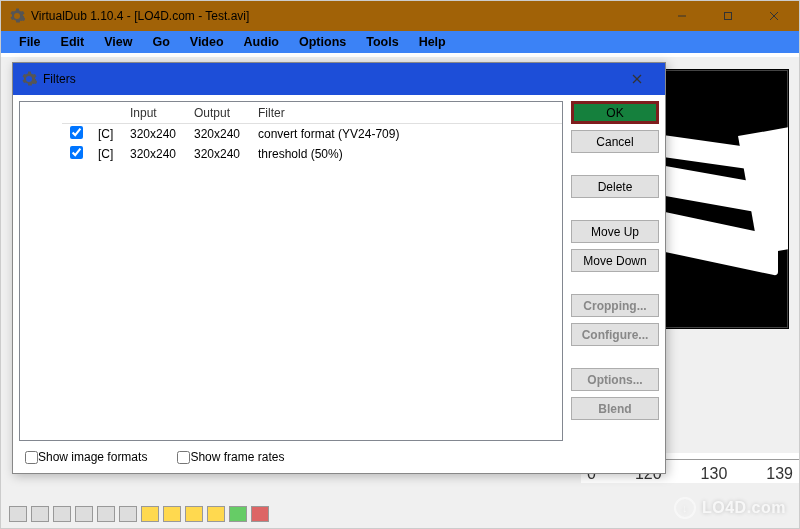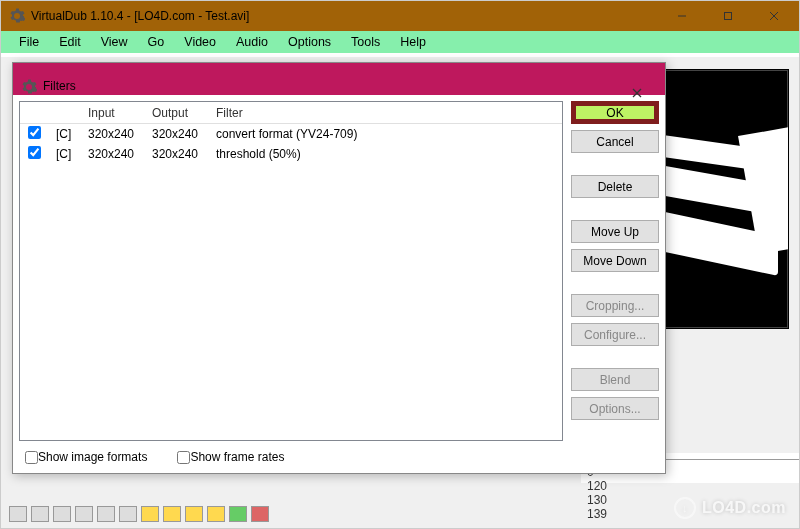--- a/index.html
+++ b/index.html
@@ -7,68 +7,68 @@
 
 
 .main-window { position: absolute; inset: 0; background: #fff; border: 1px solid #ccc; }
 .titlebar { height: 30px; display: flex; align-items: center; padding: 0 2px 0 8px; background: #a16207; }
 .titlebar .app-icon { width: 16px; height: 16px; margin-right: 6px; }
 .titlebar .title { font-size: 12px; color: #000; flex: 1; }
 .winctrl { display: flex; }
 .winbtn { width: 46px; height: 30px; display: flex; align-items: center; justify-content: center; color: #333; font-size: 10px; }
 .winbtn svg { width: 10px; height: 10px; }
 
-.menubar { height: 22px; display: flex; align-items: center; padding: 0 8px; gap: 0; background: #86efac; font-size: 12.5px; }
+.menubar { height: 22px; display: flex; align-items: center; padding: 0 8px; gap: 0; background: #3b82f6; font-size: 12.5px; font-weight: bold; }
 .menubar span { padding: 3px 10px; }
 
 .content-area { position: absolute; top: 56px; left: 0; right: 0; bottom: 0; background: #f0f0f0; }
 
 
 .preview-wrap { position: absolute; top: 0; left: 0; right: 0; height: 370px; background: #f0f0f0; }
 .preview-panel { position: absolute; right: 10px; top: 12px; width: 274px; height: 260px; background: #000; border: 1px solid #000; box-shadow: inset 0 0 0 1px #444; overflow: hidden; }
 .preview-shape { position: absolute; background: #fff; }
 .preview-shape.s1 { right: 0; top: 70px; width: 180px; height: 22px; transform: skewY(8deg); }
 .preview-shape.s2 { right: 0; top: 100px; width: 200px; height: 30px; transform: skewY(10deg); }
 .preview-shape.s3 { right: 10px; top: 150px; width: 150px; height: 40px; transform: skewY(12deg); border-radius: 4px; }
 .preview-shape.s4 { right: -20px; top: 60px; width: 60px; height: 120px; transform: rotate(-10deg); }
 
 .ruler { position: absolute; right: 0; top: 396px; width: 218px; height: 30px; background: #fff; }
 .ruler .line { position: absolute; top: 6px; left: 0; right: 0; height: 1px; background: #999; }
-.ruler .lbls { display: flex; justify-content: space-between; font-size: 12px; padding: 12px 6px 0 6px; color: #333; flex-direction: column; }
+.ruler .lbls { display: flex; justify-content: space-between; font-size: 16px; padding: 12px 6px 0 6px; color: #333; }
 
 .toolbar-hint { position: absolute; left: 8px; bottom: 4px; width: 400px; height: 20px; background: #f0f0f0; display: flex; gap: 4px; align-items: center; }
 .tbicon { width: 18px; height: 16px; background: #ddd; border: 1px solid #999; }
 .tbicon.y { background: #ffd94f; }
 .tbicon.g { background: #6c6; }
 .tbicon.r { background: #d66; }
 
 
 .dialog { position: absolute; left: 12px; top: 62px; width: 654px; height: 412px; background: #fff; border: 1px solid #888; box-shadow: 2px 2px 10px rgba(0,0,0,0.25); display: flex; flex-direction: column; }
-.dlg-title { height: 30px; display: flex; align-items: flex-start; padding: 16px 8px; background: #be185d; }
+.dlg-title { height: 30px; display: flex; align-items: center; padding: 16px 8px; background: #1d4ed8; }
 .dlg-title .text { font-size: 12px; flex: 1; }
 .dlg-close { width: 40px; height: 28px; display: flex; align-items: center; justify-content: center; }
 .dlg-body { flex: 1; display: flex; padding: 6px 6px 0 6px; gap: 8px; }
 
-.filter-list { flex: 1; border: 1px solid #828790; background: #fff; display: flex; flex-direction: column; font-size: 12px; }
+.filter-list { flex: 1; border: 1px solid #828790; background: #fff; display: flex; flex-direction: column; font-size: 12px; padding-left: 42px; }
 .fl-header { display: flex; height: 22px; border-bottom: 1px solid #e0e0e0; align-items: center; }
 .fl-header > div { padding: 3px 8px; color: #333; }
 .col-chk { width: 28px; }
 .col-code { width: 32px; }
 .col-in { width: 64px; }
 .col-out { width: 64px; }
 .col-f { flex: 1; }
 
 .fl-row { display: flex; height: 20px; align-items: center; }
 .fl-row > div { padding: 1px 8px; }
 .fl-row .col-chk input { margin: 0; }
 
 .dlg-btns { width: 88px; display: flex; flex-direction: column; gap: 6px; }
 .btn { height: 23px; font-size: 12px; background: #e1e1e1; border: 1px solid #adadad; display: flex; align-items: center; justify-content: center; cursor: default; }
-.btn.focus { border: 5px solid #7f1d1d; background: #bef264; }
-.btn.disabled { color: #888; }
+.btn.focus { border: 3px solid #7f1d1d; background: #15803d; }
+.btn.disabled { color: #888; font-weight: bold; }
 .btn-gap { height: 10px; }
 
 .dlg-footer { height: 32px; display: flex; align-items: center; padding: 0 12px; gap: 30px; font-size: 12px; border-top: none; }
 .chk { display: flex; align-items: center; }
 .chk input { margin: 0; width: 13px; height: 13px; }
 
 
 .watermark { position: absolute; right: 14px; bottom: 10px; font-size: 16px; color: #fff; font-weight: 600; opacity: 0.5; letter-spacing: 0.5px; text-shadow: 0 0 4px rgba(0,0,0,0.4); display: flex; align-items: center; gap: 6px; justify-content: space-between; }
 .watermark .wcircle { width: 22px; height: 22px; border: 2px solid #fff; border-radius: 50%; display: flex; align-items: center; justify-content: center; font-size: 11px; }
 
@@ -198,22 +198,22 @@
       <div class="btn">Cancel</div>
       <div class="btn-gap"></div>
       <div class="btn">Delete</div>
       <div class="btn-gap"></div>
       <div class="btn">Move Up</div>
       <div class="btn">Move Down</div>
       <div class="btn-gap"></div>
       <div class="btn disabled">Cropping...</div>
       <div class="btn disabled">Configure...</div>
       <div class="btn-gap"></div>
+      <div class="btn disabled">Options...</div>
       <div class="btn disabled">Blend</div>
-      <div class="btn disabled">Options...</div>
     </div>
   </div>
 
   <div class="dlg-footer">
     <label class="chk">
       <input type="checkbox" style="">
       <span>Show image formats</span>
     </label>
     <label class="chk">
       <input type="checkbox" style="">

